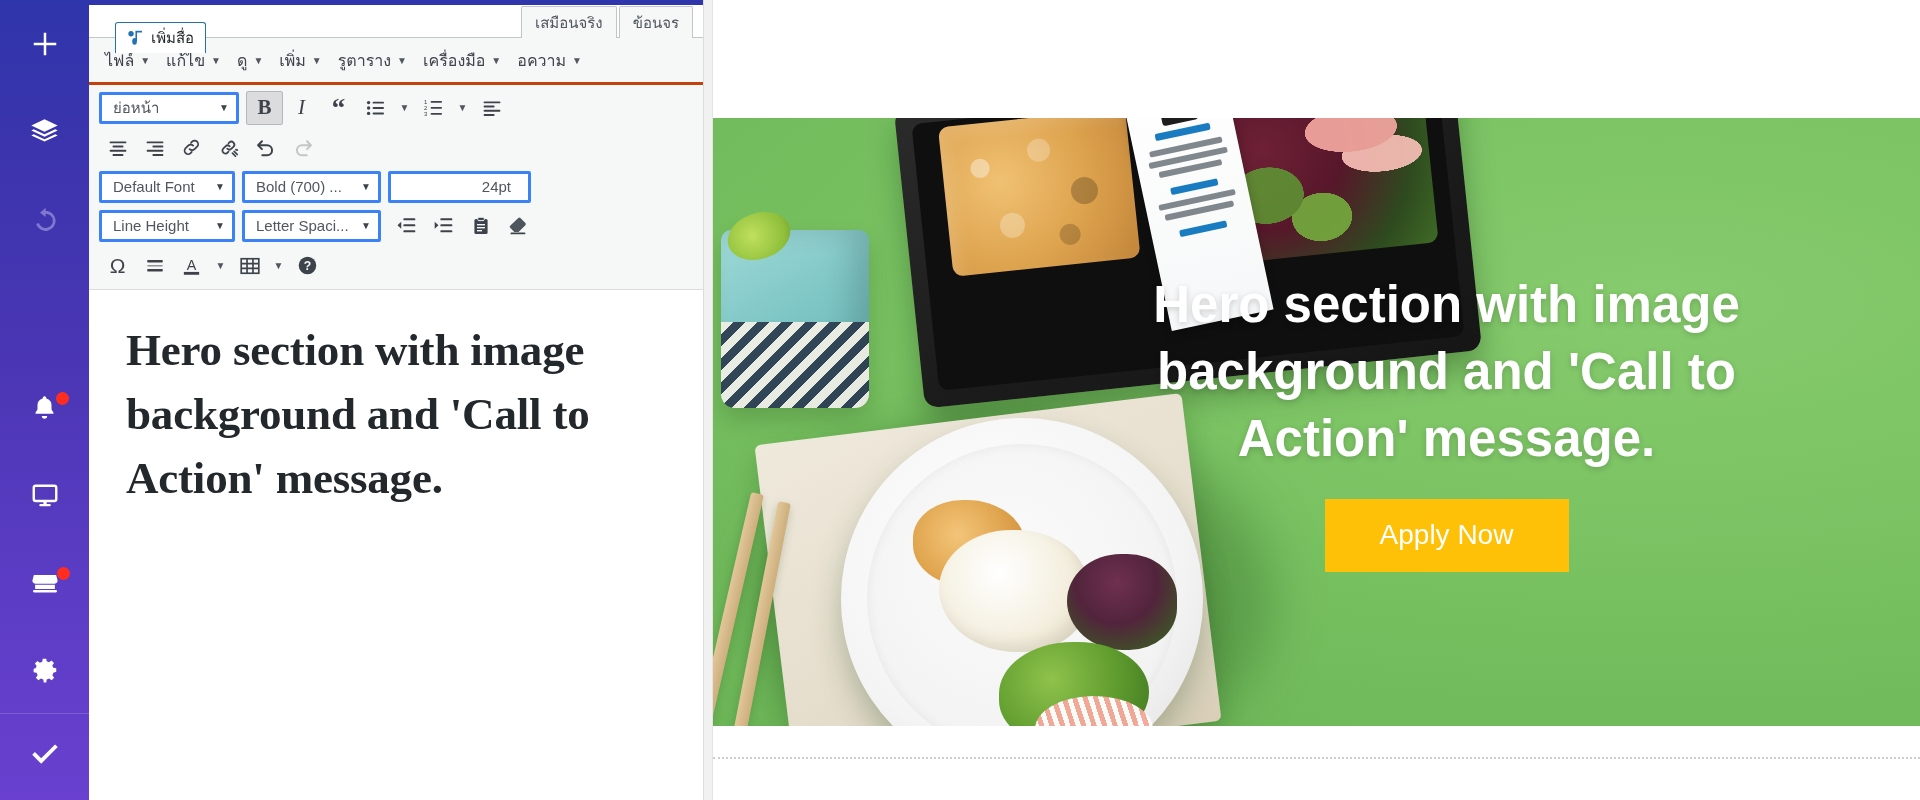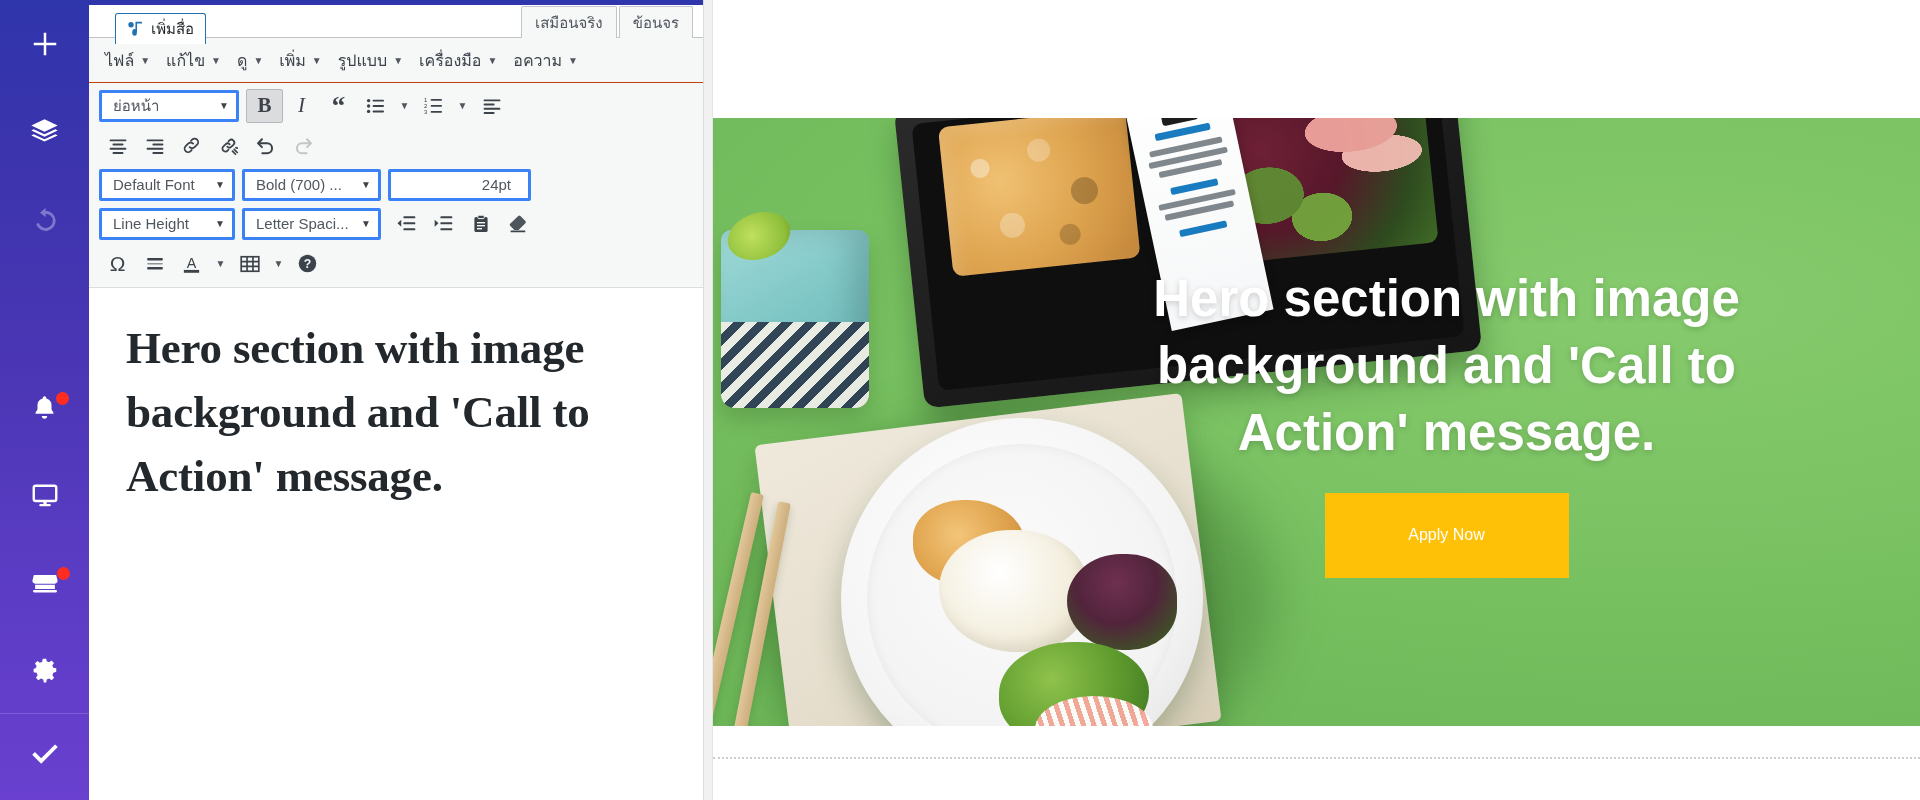--- a/index.html
+++ b/index.html
@@ -50,41 +50,41 @@
     height: 33px; position: relative; background: #ffffff;
     display: flex; align-items: flex-end; padding: 0 10px 0 9px;
     border-bottom: 1px solid #c3c4c7;
   }
   .addmedia-btn {
     display: inline-flex; align-items: center; gap: 7px;
     height: 31px; padding: 0 11px 0 9px;
     border: 1px solid #2271b1; border-bottom: none;
     background: #ffffff; color: #1d2327;
     font-size: 15px; border-radius: 3px 3px 0 0;
-    position: relative; top: 7px; cursor: pointer;
+    position: relative; top: 16px; cursor: pointer;
     margin-left: 17px;
   }
   .addmedia-btn .mi { color: #2271b1; display: inline-flex; }
   .tabs-spacer { flex: 1 1 auto; }
   .tab-btn {
     height: 32px; padding: 0 13px; display: inline-flex; align-items: center;
     font-size: 15px; color: #50575e; background: #f6f7f7;
     border: 1px solid #c3c4c7; border-bottom: none;
     cursor: pointer; position: relative; top: 1px;
     border-radius: 2px 2px 0 0;
   }
   .tab-btn + .tab-btn { margin-left: 2px; }
 
   .mce-toolbars {
     background: #f6f7f7; border-bottom: 1px solid #dcdcde;
   }
   .menu-row {
     padding: 6px 8px 4px 10px;
     display: flex; flex-wrap: wrap; align-items: center;
-    border-bottom: 1px solid #c2410c;
+    border-bottom: 3px solid #c2410c;
   }
   .menu-item {
     font-size: 16px; color: #3c434a; padding: 6px 10px 6px 6px;
     display: inline-flex; align-items: center; gap: 6px; cursor: pointer;
     line-height: 1.35;
   }
   .caret { font-size: 10px; color: #50575e; }
 
   .tb-row {
     display: flex; align-items: center; gap: 0px;
@@ -283,24 +283,24 @@
   .hero-overlay {
     position: absolute; inset: 0; display: flex; flex-direction: column;
     align-items: center; justify-content: center; padding-left: 260px;
   }
   .hero-title {
     width: 660px; text-align: center; color: #ffffff;
     font-size: 51px; font-weight: bold; line-height: 1.31;
     text-shadow: 0 2px 6px rgba(0,0,0,.18);
   }
   .hero-cta {
-    margin-top: 26px; width: 244px; height: 85px;
+    margin-top: 26px; width: 244px; height: 73px;
     background: #ffc107; color: #ffffff;
     display: flex; align-items: center; justify-content: center;
-    font-size: 16px; cursor: pointer; border: none;
+    font-size: 28px; cursor: pointer; border: none;
     font-family: "Liberation Sans", sans-serif;
   }
   .dotted-sep {
     position: absolute; left: 0; right: 0; bottom: 41px;
     border-top: 2px dotted #bdbdbd; opacity: .75;
   }
 </style>
 </head>
 <body>
 
@@ -425,21 +425,21 @@
         </div>
         <div class="menu-item">
           <span>ดู</span>
           <span class="caret">▼</span>
         </div>
         <div class="menu-item">
           <span>เพิ่ม</span>
           <span class="caret">▼</span>
         </div>
         <div class="menu-item">
-          <span>รูปแบบ</span>
+          <span>รูตาราง</span>
           <span class="caret">▼</span>
         </div>
         <div class="menu-item">
           <span>เครื่องมือ</span>
           <span class="caret">▼</span>
         </div>
         <div class="menu-item">
           <span>อความ</span>
           <span class="caret">▼</span>
         </div>

